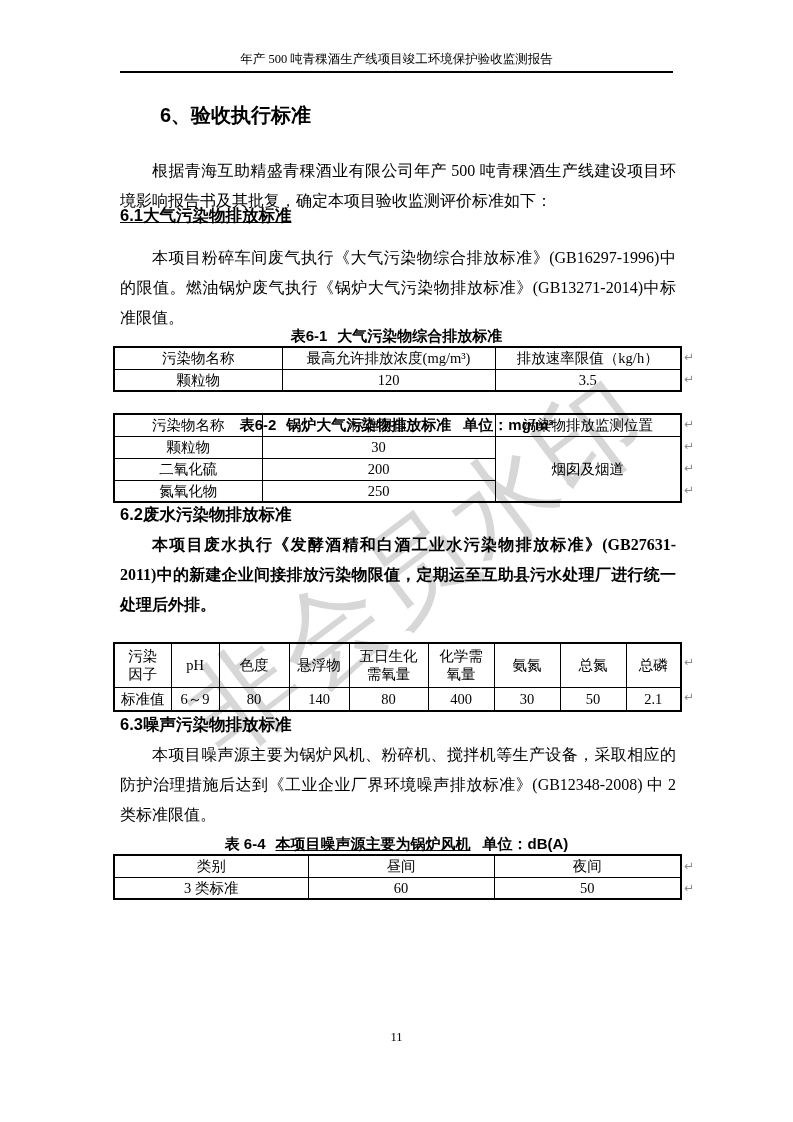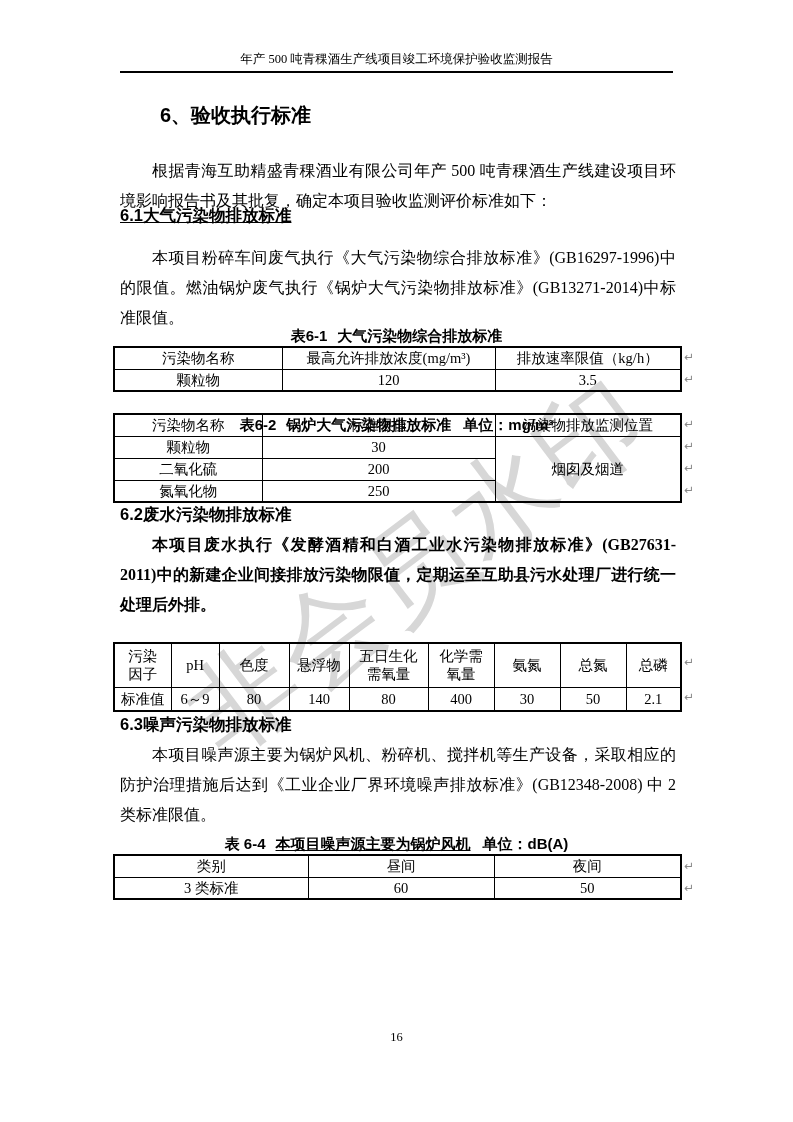--- a/index.html
+++ b/index.html
@@ -265,16 +265,16 @@
     <span class="pmark" style="top:373px">↵</span>
     <span class="pmark" style="top:418px">↵</span>
     <span class="pmark" style="top:440px">↵</span>
     <span class="pmark" style="top:462px">↵</span>
     <span class="pmark" style="top:484px">↵</span>
     <span class="pmark" style="top:656px">↵</span>
     <span class="pmark" style="top:691px">↵</span>
     <span class="pmark" style="top:860px">↵</span>
     <span class="pmark" style="top:882px">↵</span>
 
-    <div class="page-number">16</div>
+    <div class="page-number">11</div>
 
   </div>
 </div>
 
 </body></html>

